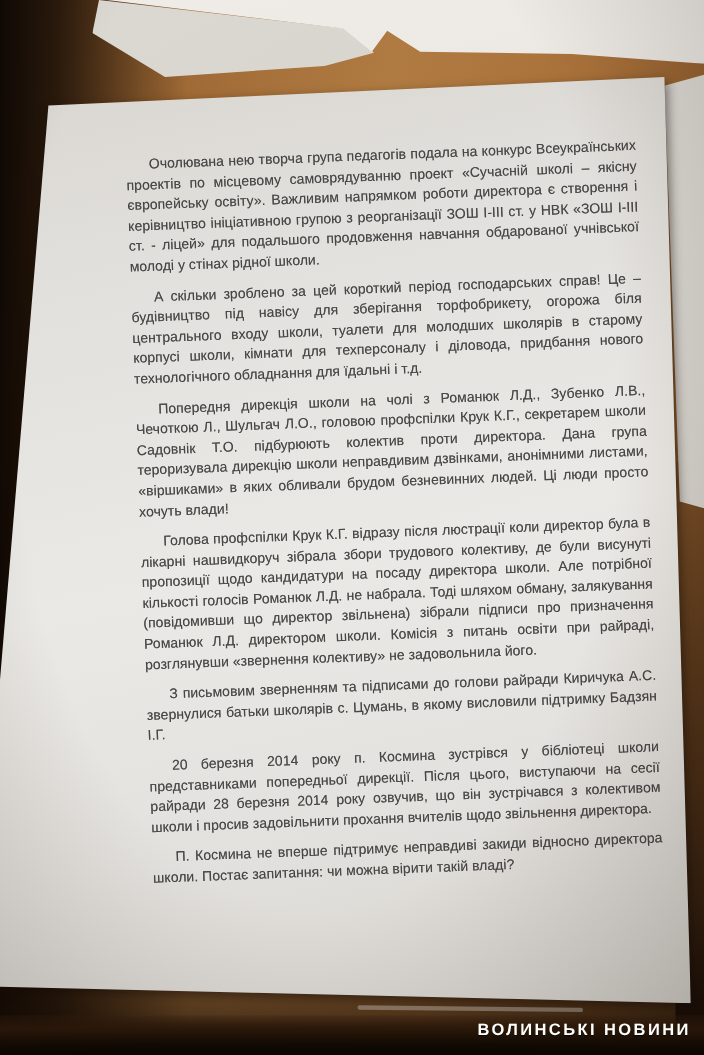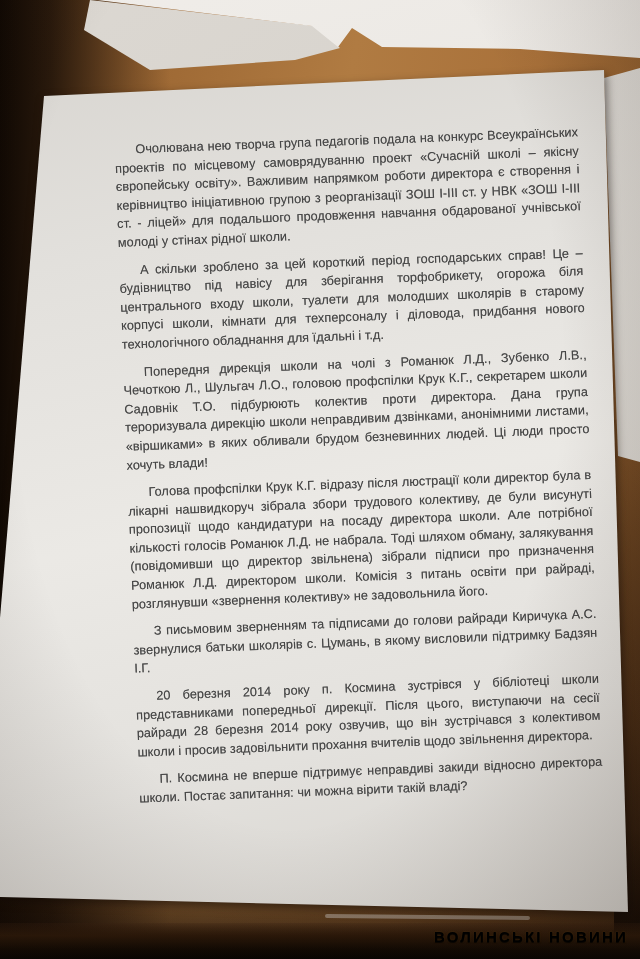--- a/index.html
+++ b/index.html
@@ -68,21 +68,21 @@
     position:absolute; left:0; bottom:0; width:100%; height:36px;
     background:linear-gradient(180deg, rgba(58,33,18,0.25) 0%, #2b1809 35%, #100903 75%, #070402 100%);
   }
   .vignette {
     position:absolute; inset:0; pointer-events:none;
     background:radial-gradient(ellipse at 45% 38%, rgba(0,0,0,0) 55%, rgba(28,16,7,0.22) 100%);
   }
   .watermark {
     position:absolute; top:928px; left:0; width:628px;
     text-align:right; font-weight:bold; font-size:15px; letter-spacing:2.2px;
-    color:#000000;
+    color:#ffffff;
     text-shadow:0 1px 1px rgba(0,0,0,0.85), 0 0 2px rgba(90,60,15,0.6);
   }
 </style>
 </head>
 <body>
 
 <div class="stage">
   <div class="desk"></div>
   <div class="desk-shade-left"></div>
   <div class="desk-shade-bottom"></div>

